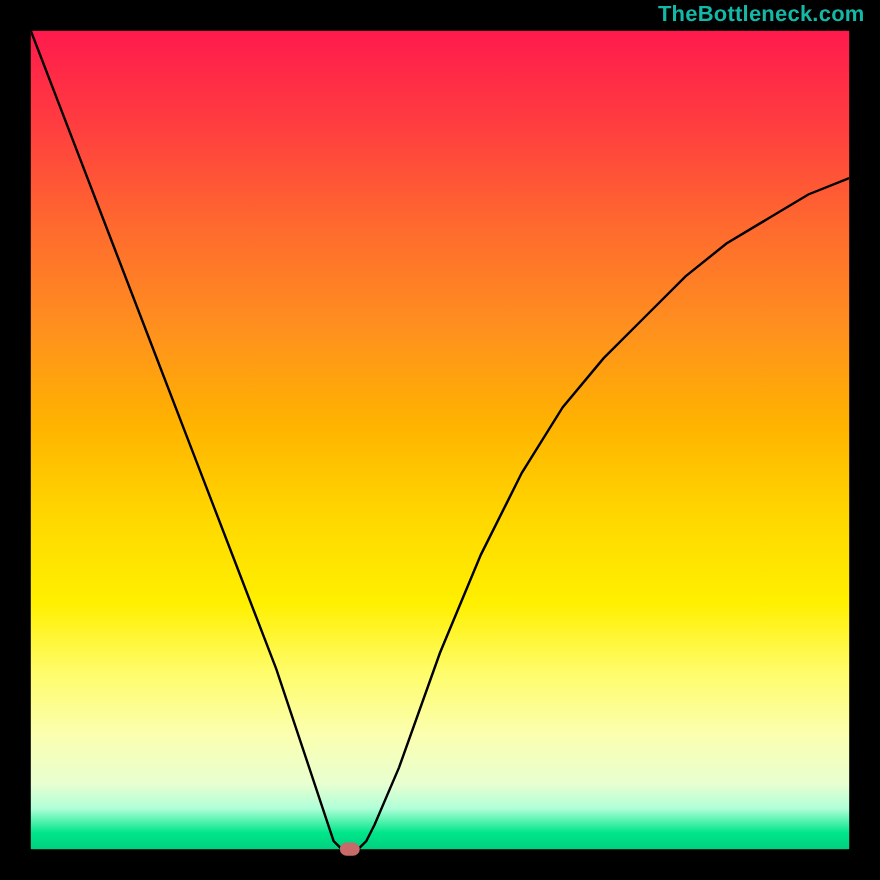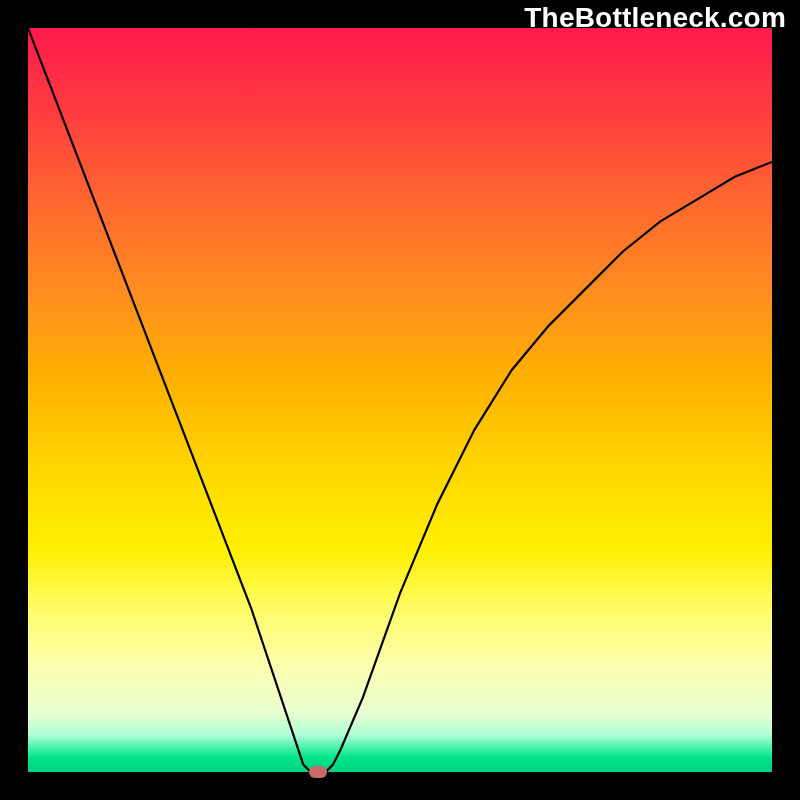--- a/index.html
+++ b/index.html
@@ -60,23 +60,23 @@
     height: 12px;
     border-radius: 6px;
     background: #c96a6a;
     transform: translate(-50%, -50%);
   }
   .watermark {
     position: absolute;
     top: 2px;
     right: 14px;
     font-family: Arial, Helvetica, sans-serif;
-    font-size: 28px;
+    font-size: 20px;
     font-weight: 600;
-    color: #ffffff;
+    color: #14b8a6;
     letter-spacing: 0.2px;
   }
 </style>
 </head>
 <body>
 
 <div class="frame">
   <div class="watermark">TheBottleneck.com</div>
   <div class="plot">
     <div class="gradient"></div>

